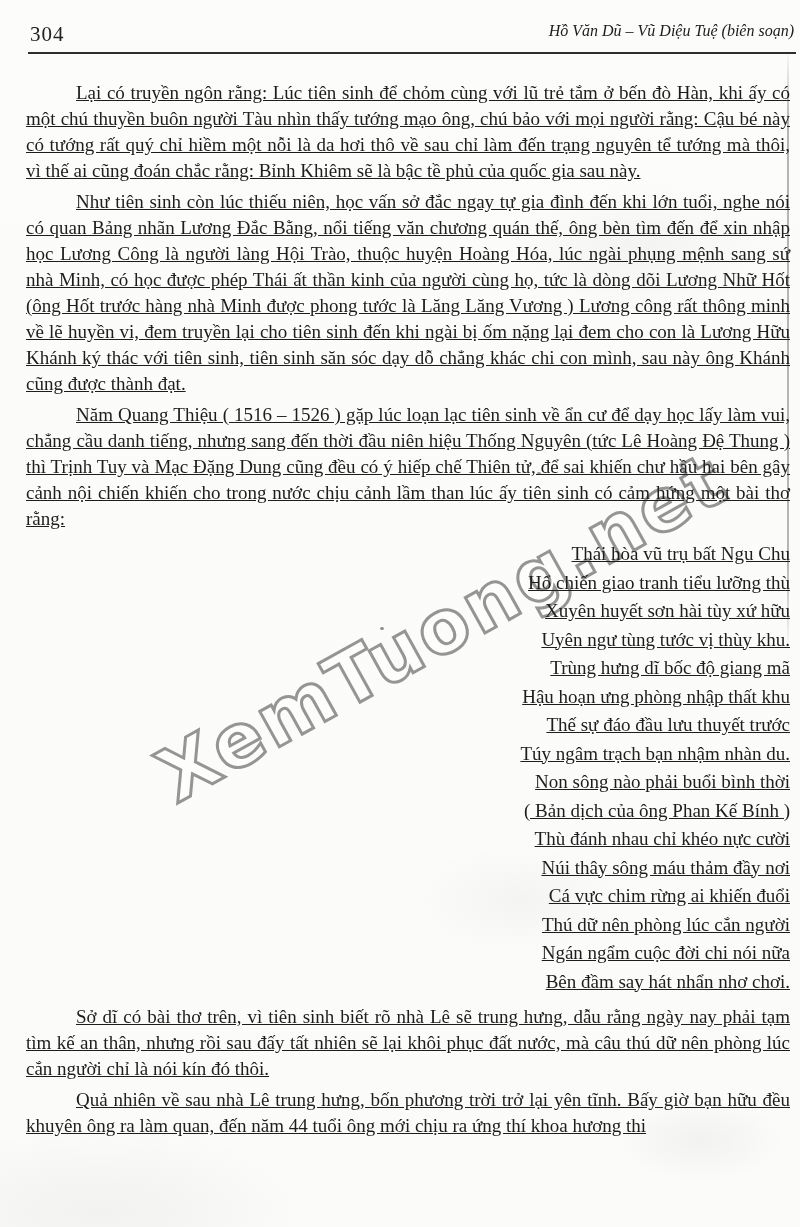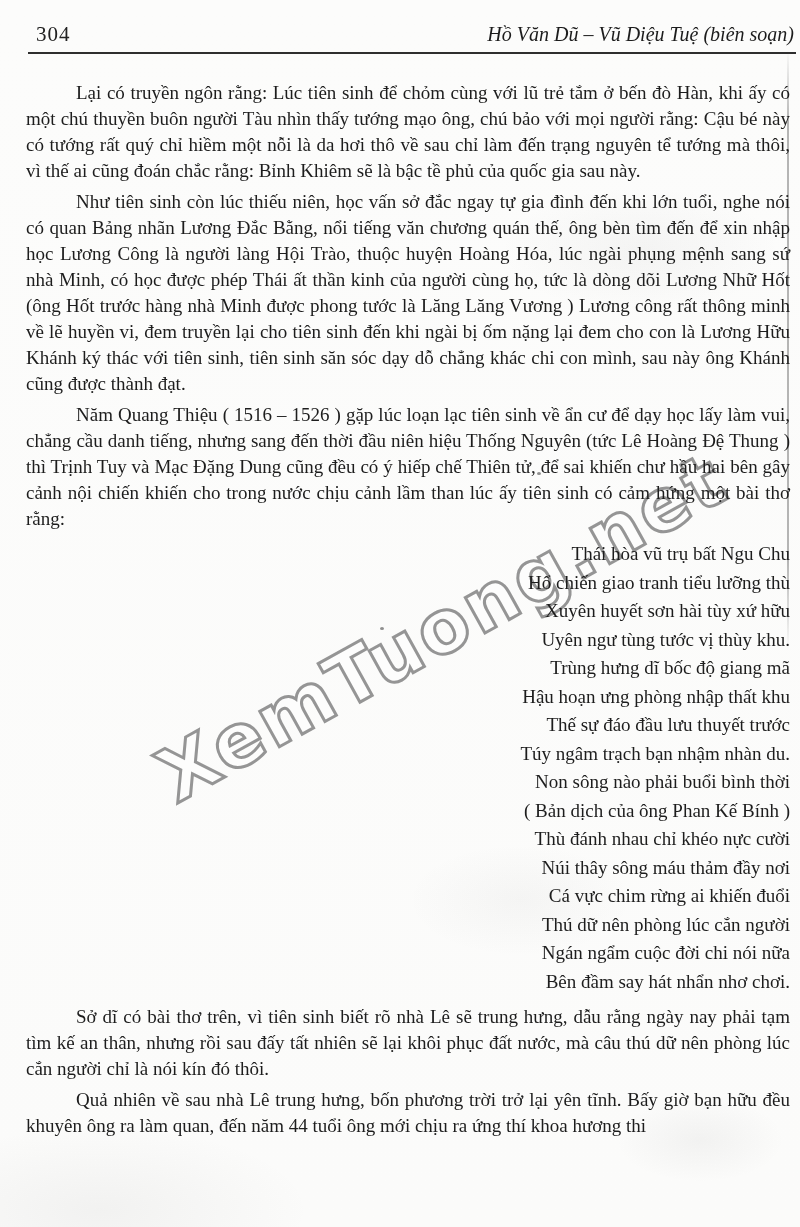--- a/index.html
+++ b/index.html
@@ -15,37 +15,37 @@
     background:
       radial-gradient(ellipse 120px 60px at 700px 1140px, rgba(90,90,90,0.06), rgba(0,0,0,0) 70%),
       radial-gradient(ellipse 200px 90px at 640px 250px, rgba(90,90,90,0.05), rgba(0,0,0,0) 70%),
       radial-gradient(ellipse 160px 80px at 520px 900px, rgba(90,90,90,0.045), rgba(0,0,0,0) 70%),
       radial-gradient(ellipse 300px 120px at 100px 1210px, rgba(90,90,90,0.06), rgba(0,0,0,0) 70%),
       linear-gradient(#fcfcfb, #fbfbfa);
     color: #1e1e1e;
   }
   
   .header {
-    display: flex; justify-content: space-between; align-items: center;
+    display: flex; justify-content: space-between; align-items: flex-start;
     padding: 22px 6px 0 30px;
-    margin-left: 6px;
   }
   .page-number { font-size: 21px; letter-spacing: 1px; color: #222; }
-  .header-title { font-size: 20px; font-style: italic; color: #1c1c1c; }
+  .header-title { font-size: 16px; font-style: italic; color: #1c1c1c; }
   .header-rule {
     margin: 5px 4px 0 28px;
     border: 0; border-top: 2px solid #2e2e2e;
   }
   
   .body-text {
     position: relative; z-index: 2;
     margin: 26px 10px 0 26px;
     font-size: 19px; line-height: 26px;
     text-align: justify;
     color: #1d1d1d;
+    text-decoration: underline;
   }
   .body-text p { margin: 0; text-indent: 50px; }
   .body-text p + p, .poem + p { margin-top: 5px; }
   .poem {
     margin: 8px 0 8px 50px;
     line-height: 28.5px;
     text-align: right;
   }
   .poem-line { white-space: nowrap; }
   

